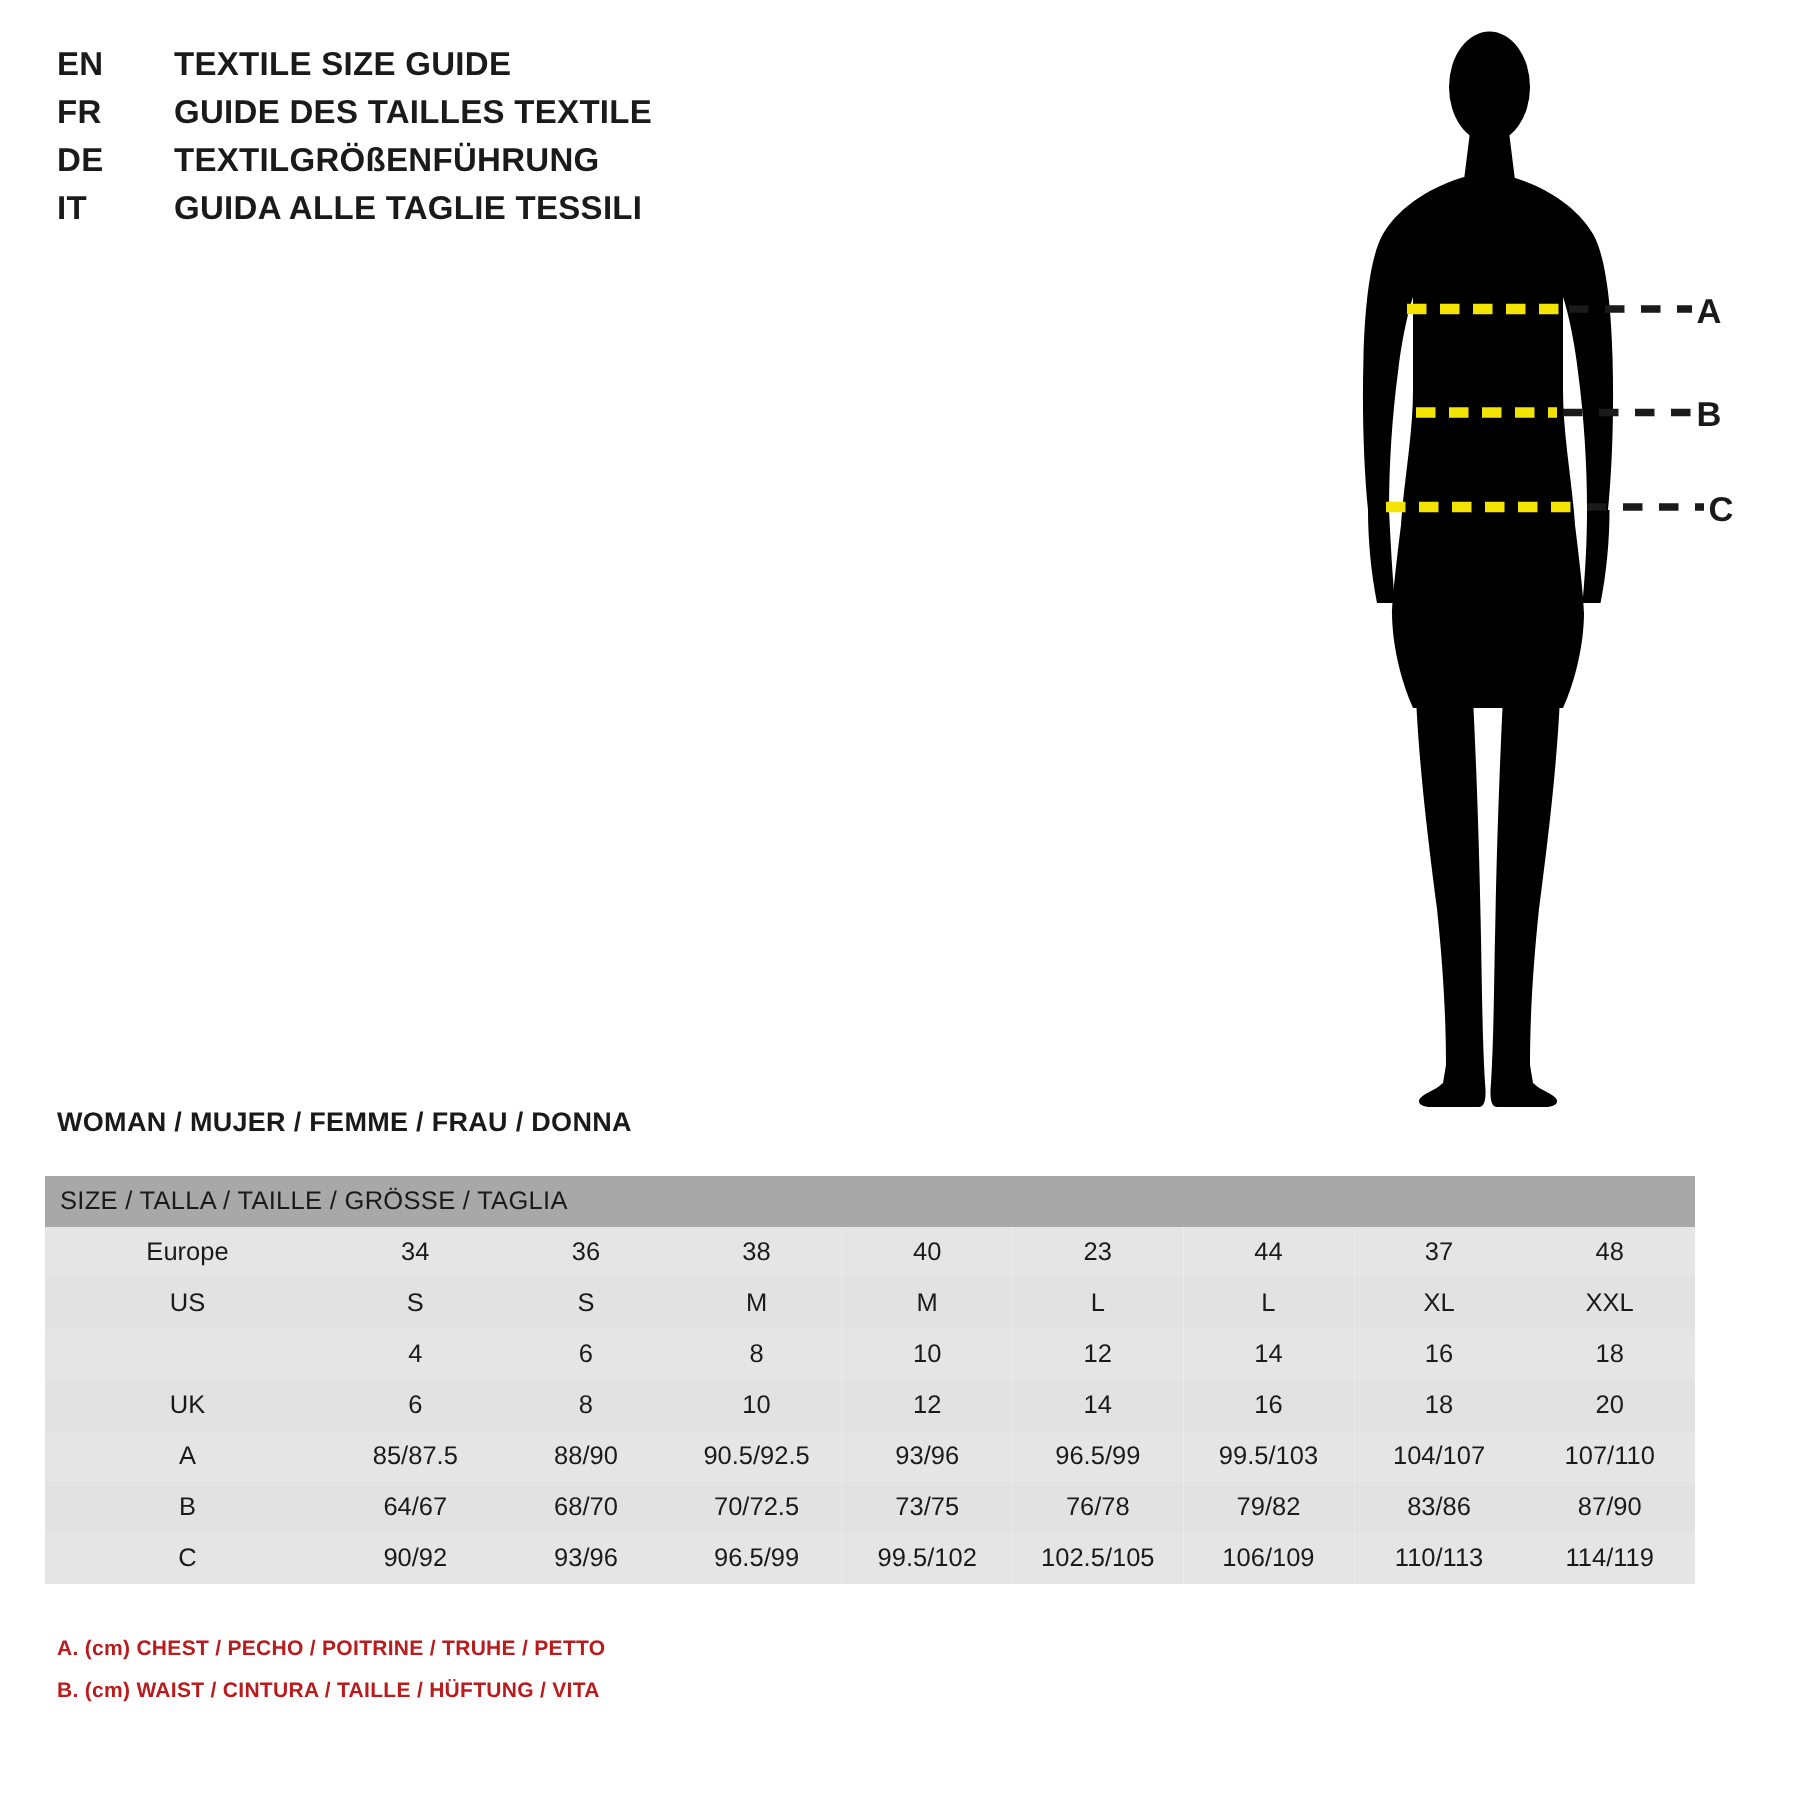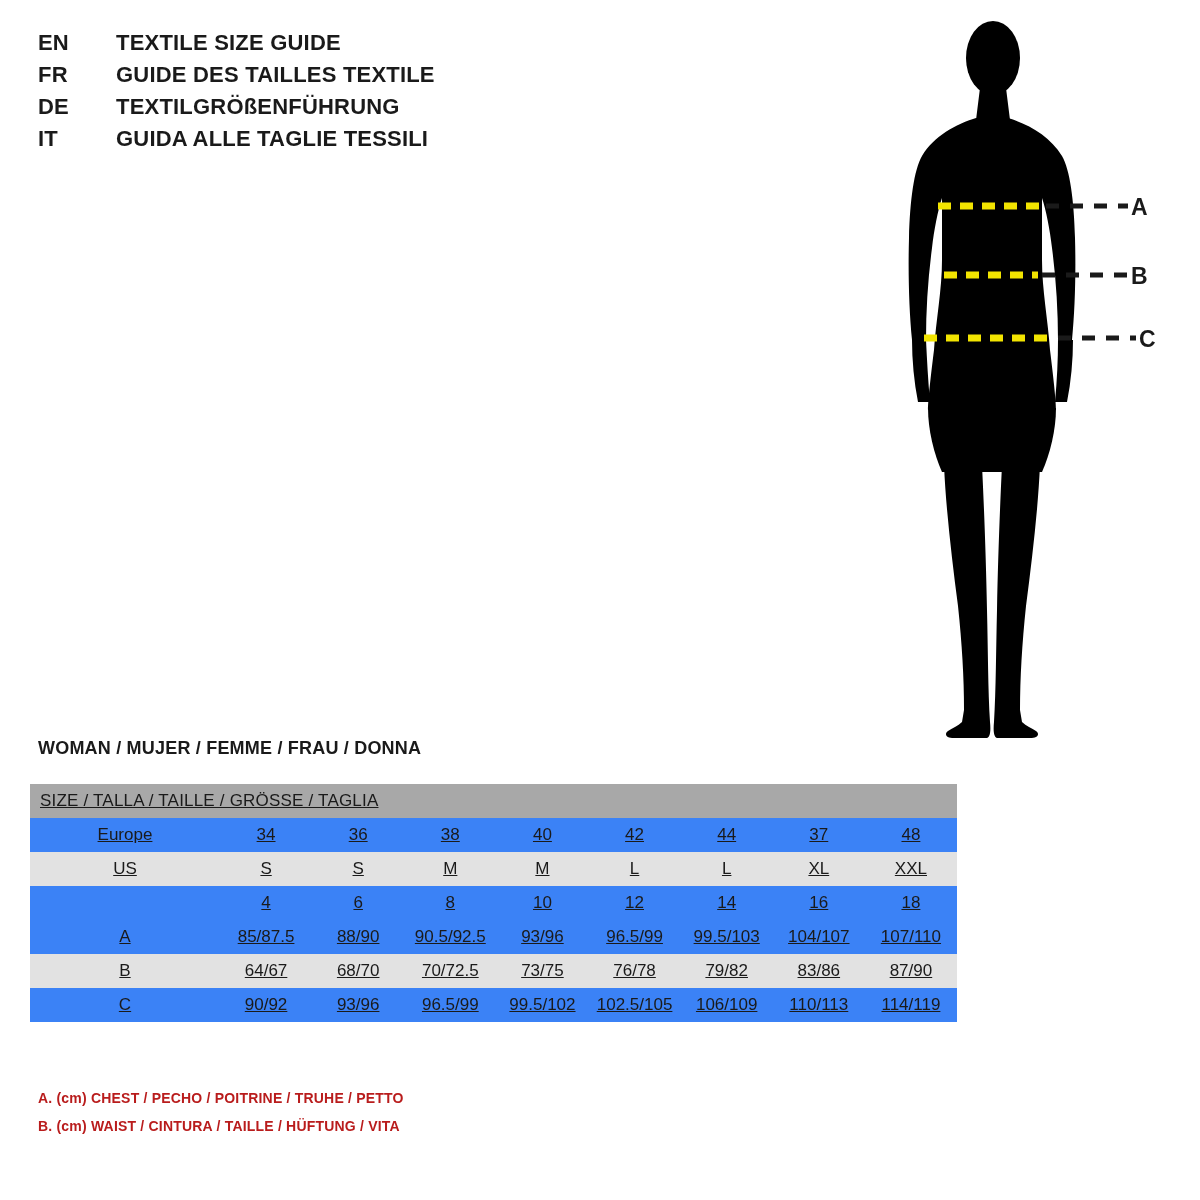--- a/index.html
+++ b/index.html
@@ -73,41 +73,40 @@
 
   
   .table-wrap {
     position: absolute;
     left: 30px;
     top: 784px;
     width: 1140px;
   }
   table.size-table {
     border-collapse: collapse;
-    width: 927px;
+    width: 1100px;
     table-layout: fixed;
-    text-decoration: underline;
   }
   table.size-table td, table.size-table th {
     font-size: 17px;
     font-weight: 400;
     color: #1a1a1a;
     padding: 7px 0 7px 0;
     text-align: center;
     border: none;
   }
   table.size-table th.hdr {
     text-align: left;
     padding-left: 10px;
     font-size: 17px;
     font-weight: 400;
     letter-spacing: 0.2px;
   }
   tr.head-row { background: #a8a8a8; }
-  tr.odd-row  { background: #3b82f6; }
+  tr.odd-row  { background: #e5e5e5; }
   tr.even-row { background: #e2e2e2; }
   td.rowlabel {
     text-align: left;
     padding-left: 10px;
   }
   col.label-col { width: 190px; }
 
   
   .footnotes {
     position: absolute;
@@ -237,21 +236,21 @@
         <th class="hdr" colspan="9">SIZE / TALLA / TAILLE / GRÖSSE / TAGLIA</th>
       </tr>
     </thead>
     <tbody>
       <tr class="odd-row">
         <td class="rowlabel">Europe</td>
         <td>34</td>
         <td>36</td>
         <td>38</td>
         <td>40</td>
-        <td>42</td>
+        <td>23</td>
         <td>44</td>
         <td>37</td>
         <td>48</td>
       </tr>
       <tr class="even-row">
         <td class="rowlabel">US</td>
         <td>S</td>
         <td>S</td>
         <td>M</td>
         <td>M</td>
@@ -264,20 +263,31 @@
         <td class="rowlabel"></td>
         <td>4</td>
         <td>6</td>
         <td>8</td>
         <td>10</td>
         <td>12</td>
         <td>14</td>
         <td>16</td>
         <td>18</td>
       </tr>
+      <tr class="even-row">
+        <td class="rowlabel">UK</td>
+        <td>6</td>
+        <td>8</td>
+        <td>10</td>
+        <td>12</td>
+        <td>14</td>
+        <td>16</td>
+        <td>18</td>
+        <td>20</td>
+      </tr>
       <tr class="odd-row">
         <td class="rowlabel">A</td>
         <td>85/87.5</td>
         <td>88/90</td>
         <td>90.5/92.5</td>
         <td>93/96</td>
         <td>96.5/99</td>
         <td>99.5/103</td>
         <td>104/107</td>
         <td>107/110</td>

